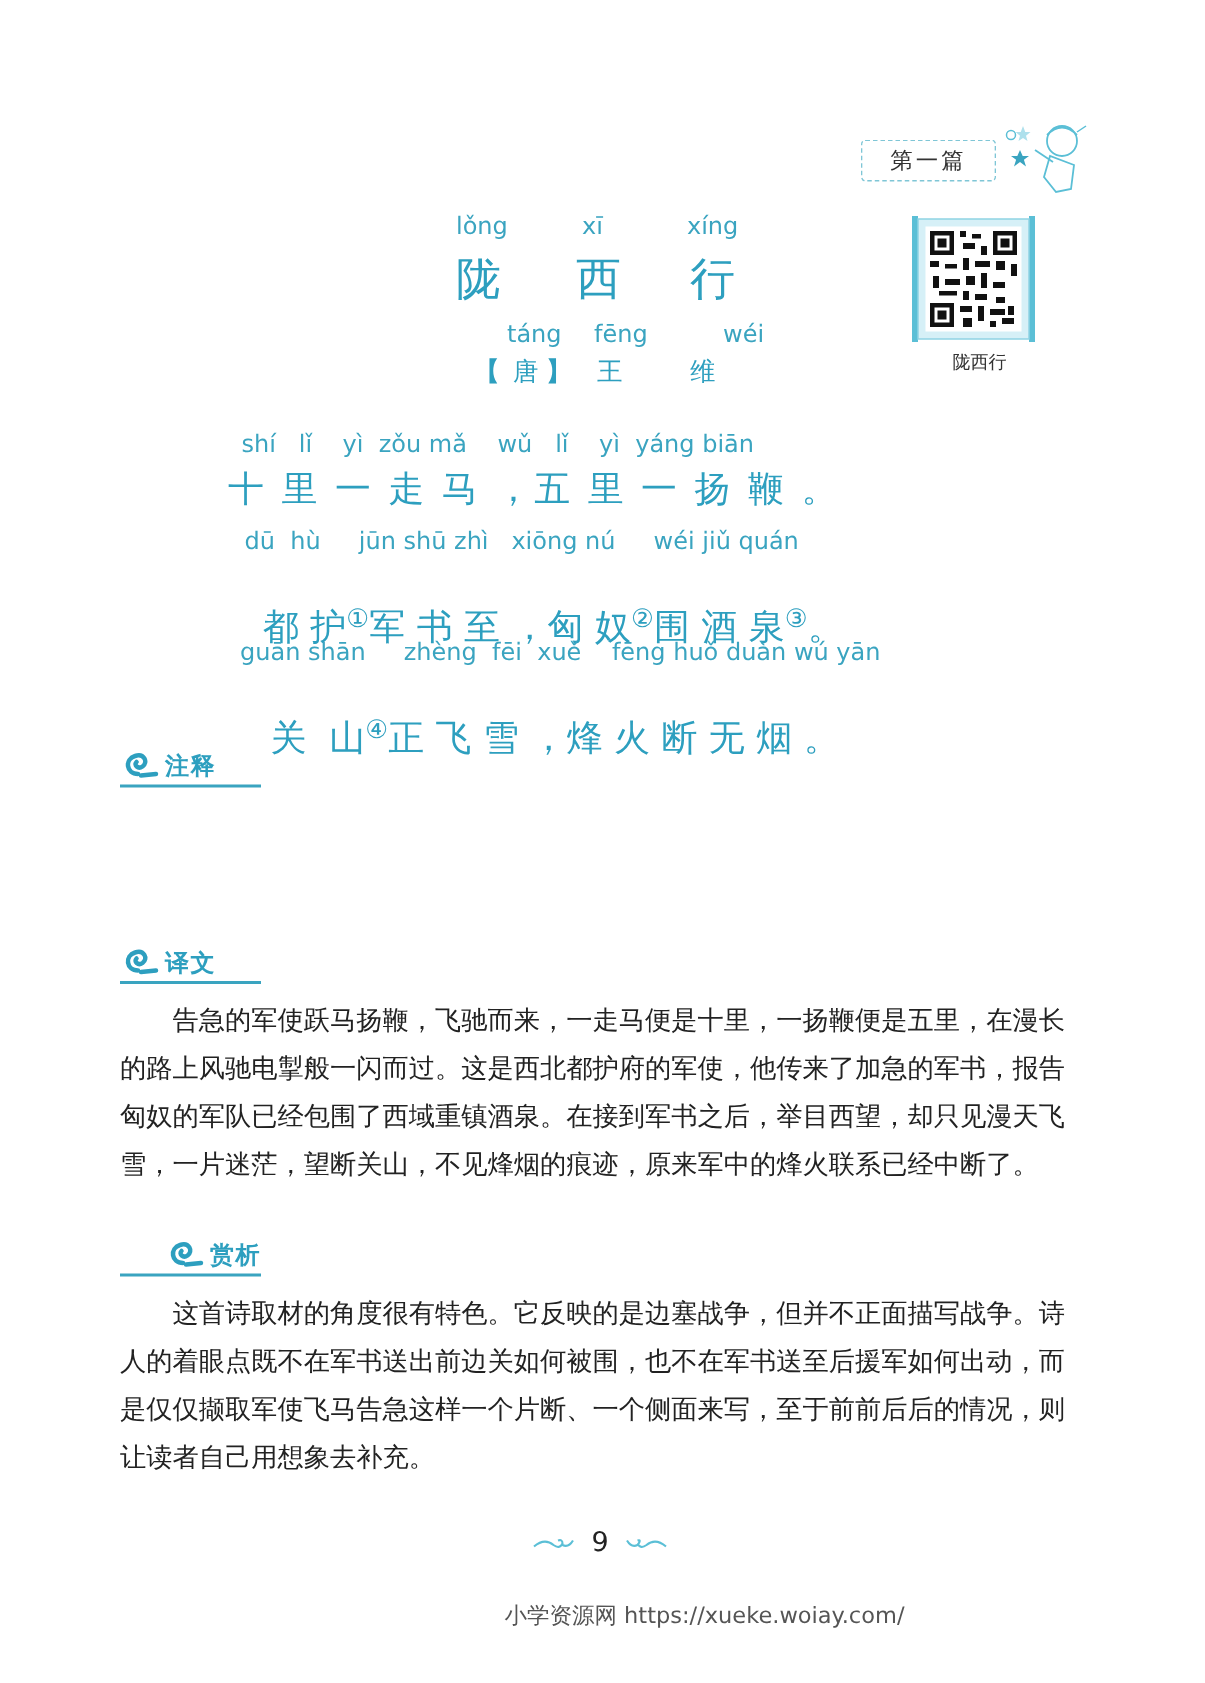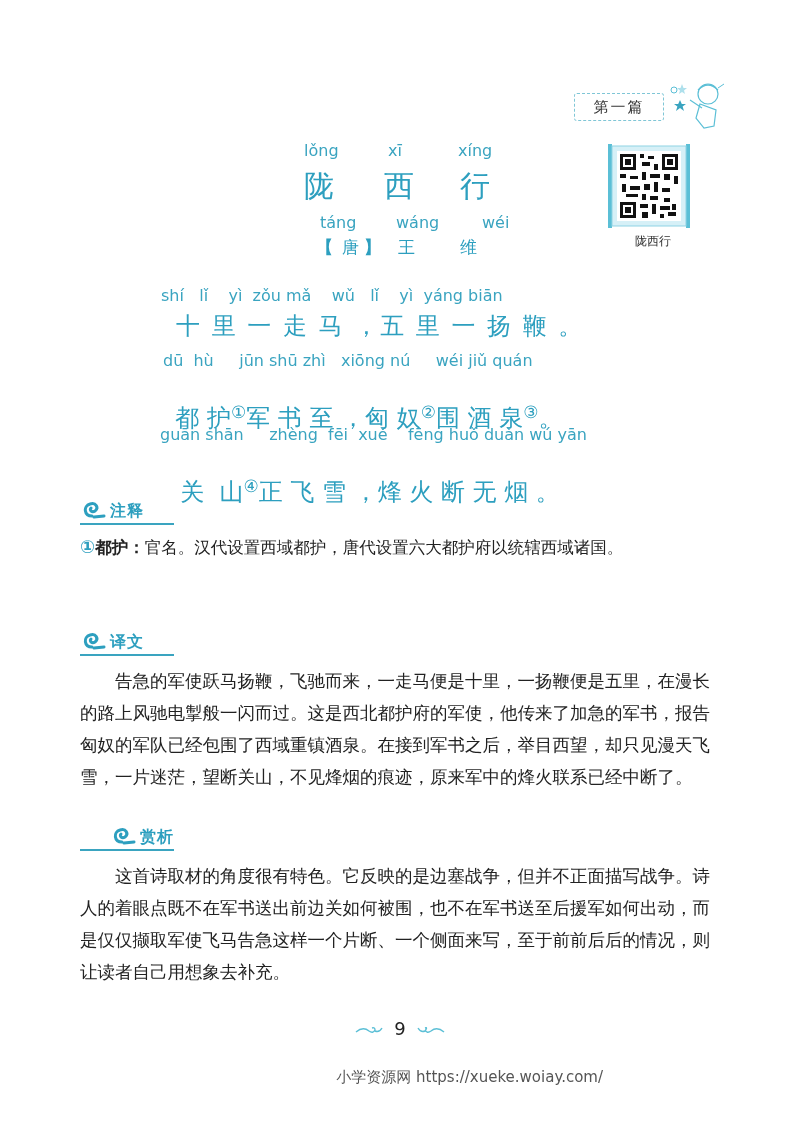--- a/index.html
+++ b/index.html
@@ -68,22 +68,22 @@
   <span class="abs" style="left:88px;">xī</span>
   <span class="abs" style="left:158px;">xíng</span>
 </div>
 <div class="abs hanzi title-hz" style="left:300px;width:220px;">
   <span class="abs" style="left:4px;">陇</span>
   <span class="abs" style="left:84px;">西</span>
   <span class="abs" style="left:160px;">行</span>
 </div>
 
 <div class="abs pinyin author-py" style="left:320px;width:200px;">
-  <span class="abs" style="left:0;text-align:center;">táng</span>
-  <span class="abs" style="left:76px;">wáng</span>
+  <span class="abs" style="left:18px;text-align:center;">táng</span>
+  <span class="abs" style="left:76px;">fēng</span>
   <span class="abs" style="left:162px;">wéi</span>
 </div>
 <div class="abs hanzi author-hz" style="left:316px;width:200px;">
   <span class="abs" style="left:0px;font-weight:bold;">【</span>
   <span class="abs" style="left:26px;">唐</span>
   <span class="abs" style="left:48px;font-weight:bold;">】</span>
   <span class="abs" style="left:82px;">王</span>
   <span class="abs" style="left:144px;">维</span>
 </div>
 
@@ -126,43 +126,40 @@
     <rect x="56" y="64" width="10" height="4"></rect>
       <rect x="68" y="62" width="4" height="6"></rect>
       <rect x="38" y="70" width="6" height="6"></rect>
     <rect x="56" y="72" width="4" height="4"></rect>
       <rect x="64" y="70" width="8" height="4"></rect>
   </g>
 </svg>
 <div class="abs qr-caption">陇西行</div>
 
 <div class="abs pinyin poem-py" style="left:161px;top:286px;white-space:pre;">shí   lǐ    yì  zǒu mǎ    wǔ   lǐ    yì  yáng biān</div>
-<div class="abs hanzi poem-hz" style="left:176px;top:310px;white-space:pre;letter-spacing:2px;">十 里 一 走 马 ，五 里 一 扬 鞭 。</div>
+<div class="abs hanzi poem-hz" style="left:152px;top:310px;white-space:pre;letter-spacing:2px;">十 里 一 走 马 ，五 里 一 扬 鞭 。</div>
 
 <div class="abs pinyin poem-py" style="left:163px;top:351px;white-space:pre;">dū  hù     jūn shū zhì   xiōng nú     wéi jiǔ quán</div>
 <div class="abs hanzi poem-hz" style="left:160px;top:374px;white-space:pre;">
   <span>都 护</span><span class="circ">①</span><span>军 书 至 ，匈 奴</span><span class="circ">②</span><span>围 酒 泉</span><span class="circ">③</span><span>。</span>
 </div>
 
 <div class="abs pinyin poem-py" style="left:160px;top:425px;white-space:pre;">guān shān     zhèng  fēi  xuě    fēng huǒ duàn wú yān</div>
 <div class="abs hanzi poem-hz" style="left:165px;top:448px;white-space:pre;">
   <span>关  山</span><span class="circ">④</span><span>正 飞 雪 ，烽 火 断 无 烟 。</span>
 </div>
 
 <div class="abs section-head" style="left:80px;top:500px;width:94px;">
   <svg width="26" height="22" viewBox="0 0 26 22">
     <path d="M12 16 C4 16 3 6 10 4 C16 2 19 8 15 11 C12 13 9 10 11 8" fill="none" stroke="#2d9fbf" stroke-width="3" stroke-linecap="round"></path>
     <path d="M14 17 L24 16" stroke="#2d9fbf" stroke-width="3" stroke-linecap="round"></path>
   </svg>
   <span class="lbl">注释</span>
 </div>
 <div class="abs note-text" style="top:531px;">
-  <div>
-    <span class="num">①</span><span class="b">都护</span><span class="b">：</span><span>官名。汉代设置西域都护，唐代设置六大都护府以统辖西域诸国。</span>
-  </div>
 </div>
 
 <div class="abs section-head" style="left:80px;top:631px;width:94px;">
   <svg width="26" height="22" viewBox="0 0 26 22">
     <path d="M12 16 C4 16 3 6 10 4 C16 2 19 8 15 11 C12 13 9 10 11 8" fill="none" stroke="#2d9fbf" stroke-width="3" stroke-linecap="round"></path>
     <path d="M14 17 L24 16" stroke="#2d9fbf" stroke-width="3" stroke-linecap="round"></path>
   </svg>
   <span class="lbl">译文</span>
 </div>
 <div class="abs body-text indent" style="top:665px;">告急的军使跃马扬鞭，飞驰而来，一走马便是十里，一扬鞭便是五里，在漫长的路上风驰电掣般一闪而过。这是西北都护府的军使，他传来了加急的军书，报告匈奴的军队已经包围了西域重镇酒泉。在接到军书之后，举目西望，却只见漫天飞雪，一片迷茫，望断关山，不见烽烟的痕迹，原来军中的烽火联系已经中断了。</div>

